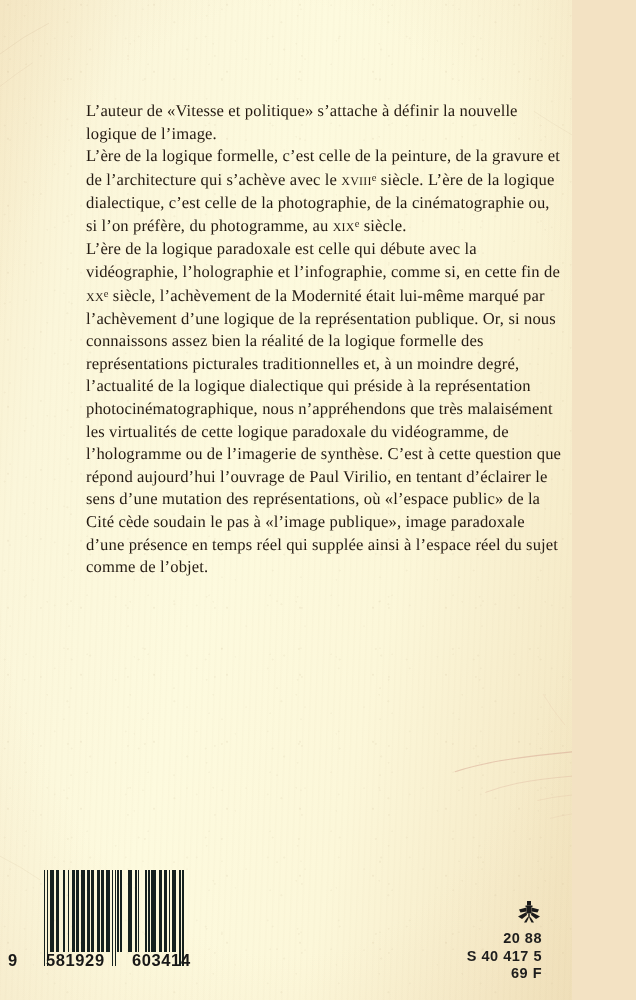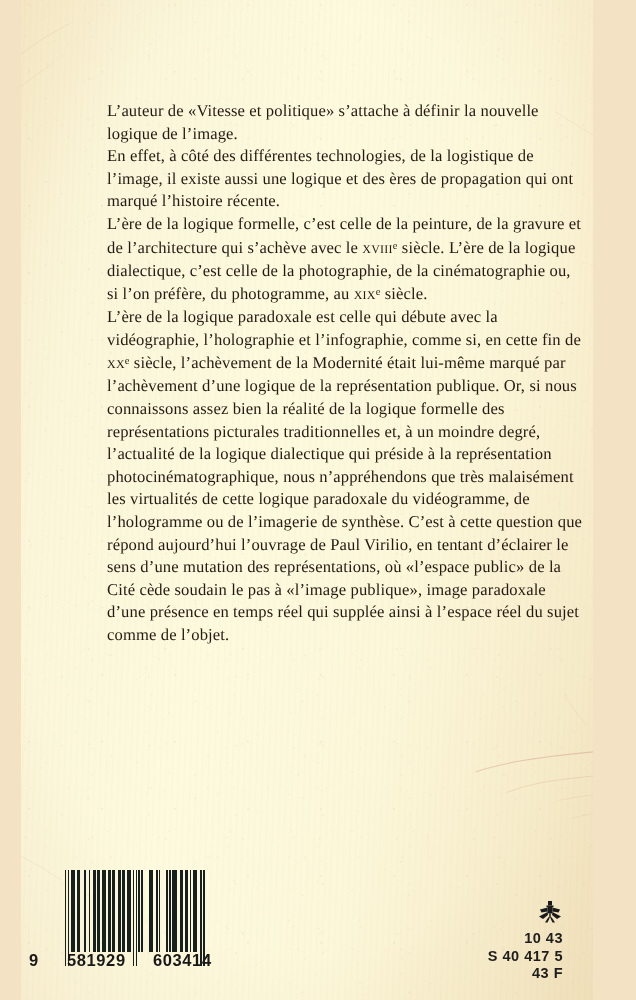--- a/index.html
+++ b/index.html
@@ -23,21 +23,20 @@
     box-sizing: border-box;
     background:
       
       radial-gradient(118% 108% at 50% 48%,
         rgba(253,249,218,0.00) 0%,
         rgba(253,249,218,0.00) 44%,
         rgba(236,214,176,0.55) 78%,
         rgba(224,196,152,0.85) 100%),
       linear-gradient(103deg, #f7ecca 0%, #fbf6da 16%, #fdfade 42%, #fcf7d9 66%, #f6ebc9 88%, #f1e3bd 100%);
     overflow: hidden;
-    margin-left: 21px;
   }
 
   
   #grain {
     position: absolute;
     inset: 0;
     pointer-events: none;
     opacity: 0.30;
     background-image:
       radial-gradient(circle at 11% 7%,  rgba(160,132,96,0.30) 0 0.7px, transparent 1.4px),
@@ -196,21 +195,20 @@
       <path d="M0 96 Q18 82 36 70" stroke-width="0.7"></path>
       <path d="M636 150 Q612 136 594 124" stroke-width="0.7"></path>
       <path d="M0 952 Q24 964 44 978" stroke-width="0.7"></path>
     </g>
   </svg>
 
   <div id="blurb">
 
     <p>L’auteur de «Vitesse et politique» s’attache à définir la nouvelle logique de l’image.</p>
 
-    <p>En effet, à côté des différentes technologies, de la logistique de l’image, il existe aussi une logique et des ères de propagation qui ont marqué l’histoire récente.</p>
 
     <p>L’ère de la logique <span class="it">formelle</span>, c’est celle de la peinture, de la gravure et de l’architecture qui s’achève avec le <span class="sc">xviii</span><span class="sup">e</span> siècle. L’ère de la logique <span class="it">dialectique</span>, c’est celle de la photographie, de la cinématographie ou, si l’on préfère, du photogramme, au <span class="sc">xix</span><span class="sup">e</span> siècle.</p>
 
     <p>L’ère de la <span class="it">logique paradoxale</span> est celle qui débute avec la vidéographie, l’holographie et l’infographie, comme si, en cette fin de <span class="sc">xx</span><span class="sup">e</span> siècle, l’achèvement de la Modernité était lui-même marqué par l’achèvement d’une logique de la représentation publique. Or, si nous connaissons assez bien la réalité de la logique formelle des représentations picturales traditionnelles et, à un moindre degré, l’actualité de la logique dialectique qui préside à la représentation photocinématographique, nous n’appréhendons que très malaisément les virtualités de cette <span class="it">logique paradoxale</span> du vidéogramme, de l’hologramme ou de l’imagerie de synthèse. C’est à cette question que répond aujourd’hui l’ouvrage de Paul Virilio, en tentant d’éclairer le sens d’une mutation des représentations, où «l’espace public» de la Cité cède soudain le pas à «l’image publique», image paradoxale d’une présence en temps réel qui supplée ainsi à l’espace réel du sujet comme de l’objet.</p>
 
   </div>
 
   <div id="barcode-block">
     <div id="barcode-bars">
         <i class="tall" style="flex: 1 0 auto; width: 1.47368px;"></i>
@@ -328,18 +326,18 @@
         <path d="M21 15 L6 19 L9 25 L21 23 Z"></path>
         <path d="M31 15 L46 19 L43 25 L31 23 Z"></path>
 
         <path d="M21 24 L4 33 L12 38 L22 30 Z"></path>
         <path d="M31 24 L48 33 L40 38 L30 30 Z"></path>
 
         <path d="M23 34 L16 45 L21 45 L25 37 Z"></path>
         <path d="M29 34 L36 45 L31 45 L27 37 Z"></path>
       </g>
     </svg>
-    <span class="code">10 43</span>
+    <span class="code">20 88</span>
     <span class="code">S 40 417 5</span>
-    <span class="code">43 F</span>
+    <span class="code">69 F</span>
   </div>
 
 </div>
 
 </body></html>

